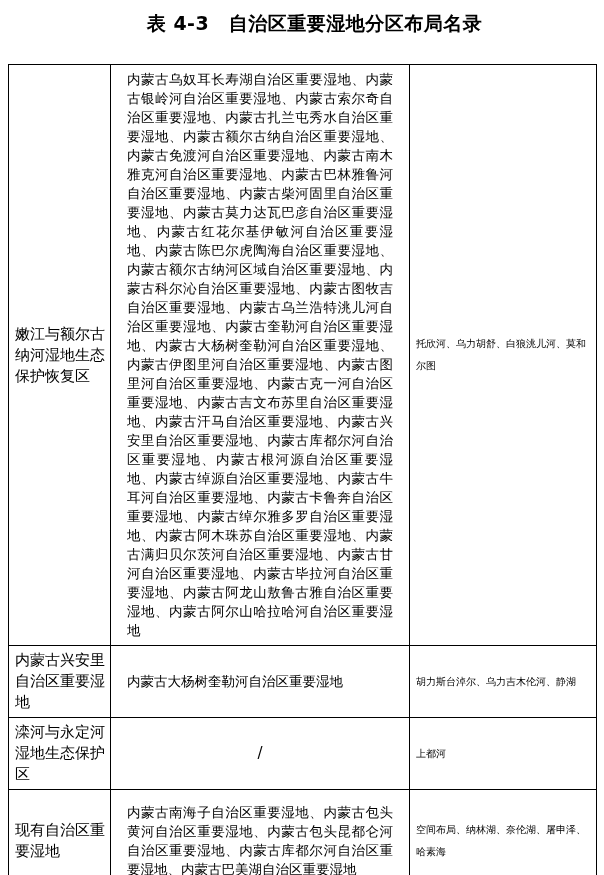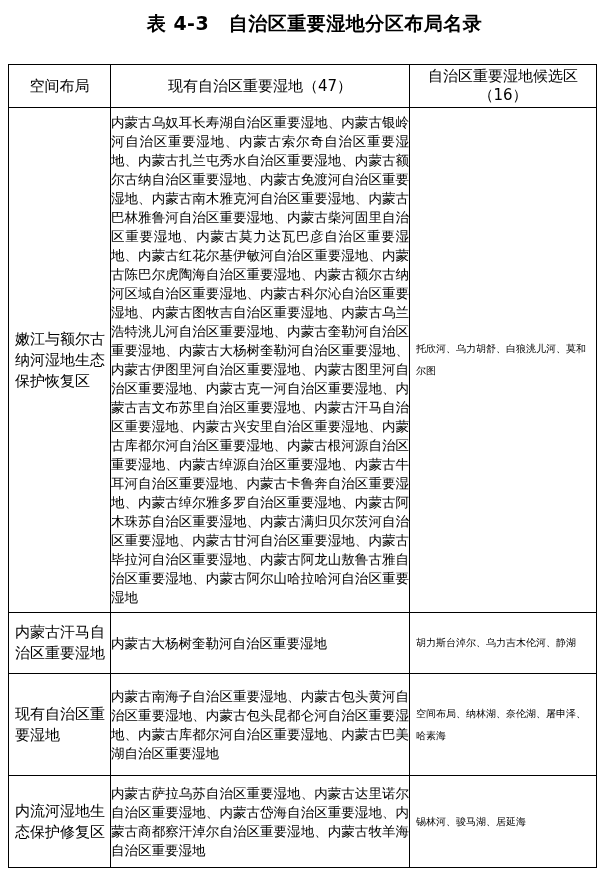--- a/index.html
+++ b/index.html
@@ -46,21 +46,21 @@
   }
   .zone-cell {
     font-size: 15px;
     line-height: 21px;
     padding: 4px 4px 4px 6px;
     text-align: left;
   }
   .existing-cell {
     font-size: 13.5px;
     line-height: 19px;
-    padding: 5px 0;
+    padding: 5px 16px;
     text-align: justify;
     margin-top: 45px;
   }
   .existing-cell.center-slash {
     text-align: center;
     font-size: 15px;
   }
   .candidate-cell {
     font-size: 10px;
     line-height: 22px;
@@ -80,38 +80,38 @@
 
   <div class="page-title">表 4-3　自治区重要湿地分区布局名录</div>
 
   <table class="layout-table">
     <colgroup>
       <col style="width:102px">
       <col style="width:299px">
       <col style="width:187px">
     </colgroup>
     <tbody>
-      <tr class="r-header">
-        <th>空间布局</th>
-        <th>现有自治区重要湿地（47）</th>
-        <th>自治区重要湿地候选区（16）</th>
-      </tr>
 
       <tr class="r0">
         <td class="zone-cell">嫩江与额尔古纳河湿地生态保护恢复区</td>
         <td class="existing-cell">内蒙古乌奴耳长寿湖自治区重要湿地、内蒙古银岭河自治区重要湿地、内蒙古索尔奇自治区重要湿地、内蒙古扎兰屯秀水自治区重要湿地、内蒙古额尔古纳自治区重要湿地、内蒙古免渡河自治区重要湿地、内蒙古南木雅克河自治区重要湿地、内蒙古巴林雅鲁河自治区重要湿地、内蒙古柴河固里自治区重要湿地、内蒙古莫力达瓦巴彦自治区重要湿地、内蒙古红花尔基伊敏河自治区重要湿地、内蒙古陈巴尔虎陶海自治区重要湿地、内蒙古额尔古纳河区域自治区重要湿地、内蒙古科尔沁自治区重要湿地、内蒙古图牧吉自治区重要湿地、内蒙古乌兰浩特洮儿河自治区重要湿地、内蒙古奎勒河自治区重要湿地、内蒙古大杨树奎勒河自治区重要湿地、内蒙古伊图里河自治区重要湿地、内蒙古图里河自治区重要湿地、内蒙古克一河自治区重要湿地、内蒙古吉文布苏里自治区重要湿地、内蒙古汗马自治区重要湿地、内蒙古兴安里自治区重要湿地、内蒙古库都尔河自治区重要湿地、内蒙古根河源自治区重要湿地、内蒙古绰源自治区重要湿地、内蒙古牛耳河自治区重要湿地、内蒙古卡鲁奔自治区重要湿地、内蒙古绰尔雅多罗自治区重要湿地、内蒙古阿木珠苏自治区重要湿地、内蒙古满归贝尔茨河自治区重要湿地、内蒙古甘河自治区重要湿地、内蒙古毕拉河自治区重要湿地、内蒙古阿龙山敖鲁古雅自治区重要湿地、内蒙古阿尔山哈拉哈河自治区重要湿地</td>
         <td class="candidate-cell">托欣河、乌力胡舒、白狼洮儿河、莫和尔图</td>
       </tr>
 
       <tr class="r1">
-        <td class="zone-cell">内蒙古汗马自治区重要湿地</td>
+        <td class="zone-cell">内蒙古兴安里自治区重要湿地</td>
         <td class="existing-cell">内蒙古大杨树奎勒河自治区重要湿地</td>
         <td class="candidate-cell">胡力斯台淖尔、乌力吉木伦河、静湖</td>
       </tr>
 
+      <tr class="r2">
+        <td class="zone-cell">滦河与永定河湿地生态保护区</td>
+        <td class="existing-cell center-slash">/</td>
+        <td class="candidate-cell">上都河</td>
+      </tr>
 
       <tr class="r3">
         <td class="zone-cell">现有自治区重要湿地</td>
         <td class="existing-cell">内蒙古南海子自治区重要湿地、内蒙古包头黄河自治区重要湿地、内蒙古包头昆都仑河自治区重要湿地、内蒙古库都尔河自治区重要湿地、内蒙古巴美湖自治区重要湿地</td>
         <td class="candidate-cell">空间布局、纳林湖、奈伦湖、屠申泽、哈素海</td>
       </tr>
 
       <tr class="r4">
         <td class="zone-cell">内流河湿地生态保护修复区</td>
         <td class="existing-cell">内蒙古萨拉乌苏自治区重要湿地、内蒙古达里诺尔自治区重要湿地、内蒙古岱海自治区重要湿地、内蒙古商都察汗淖尔自治区重要湿地、内蒙古牧羊海自治区重要湿地</td>

